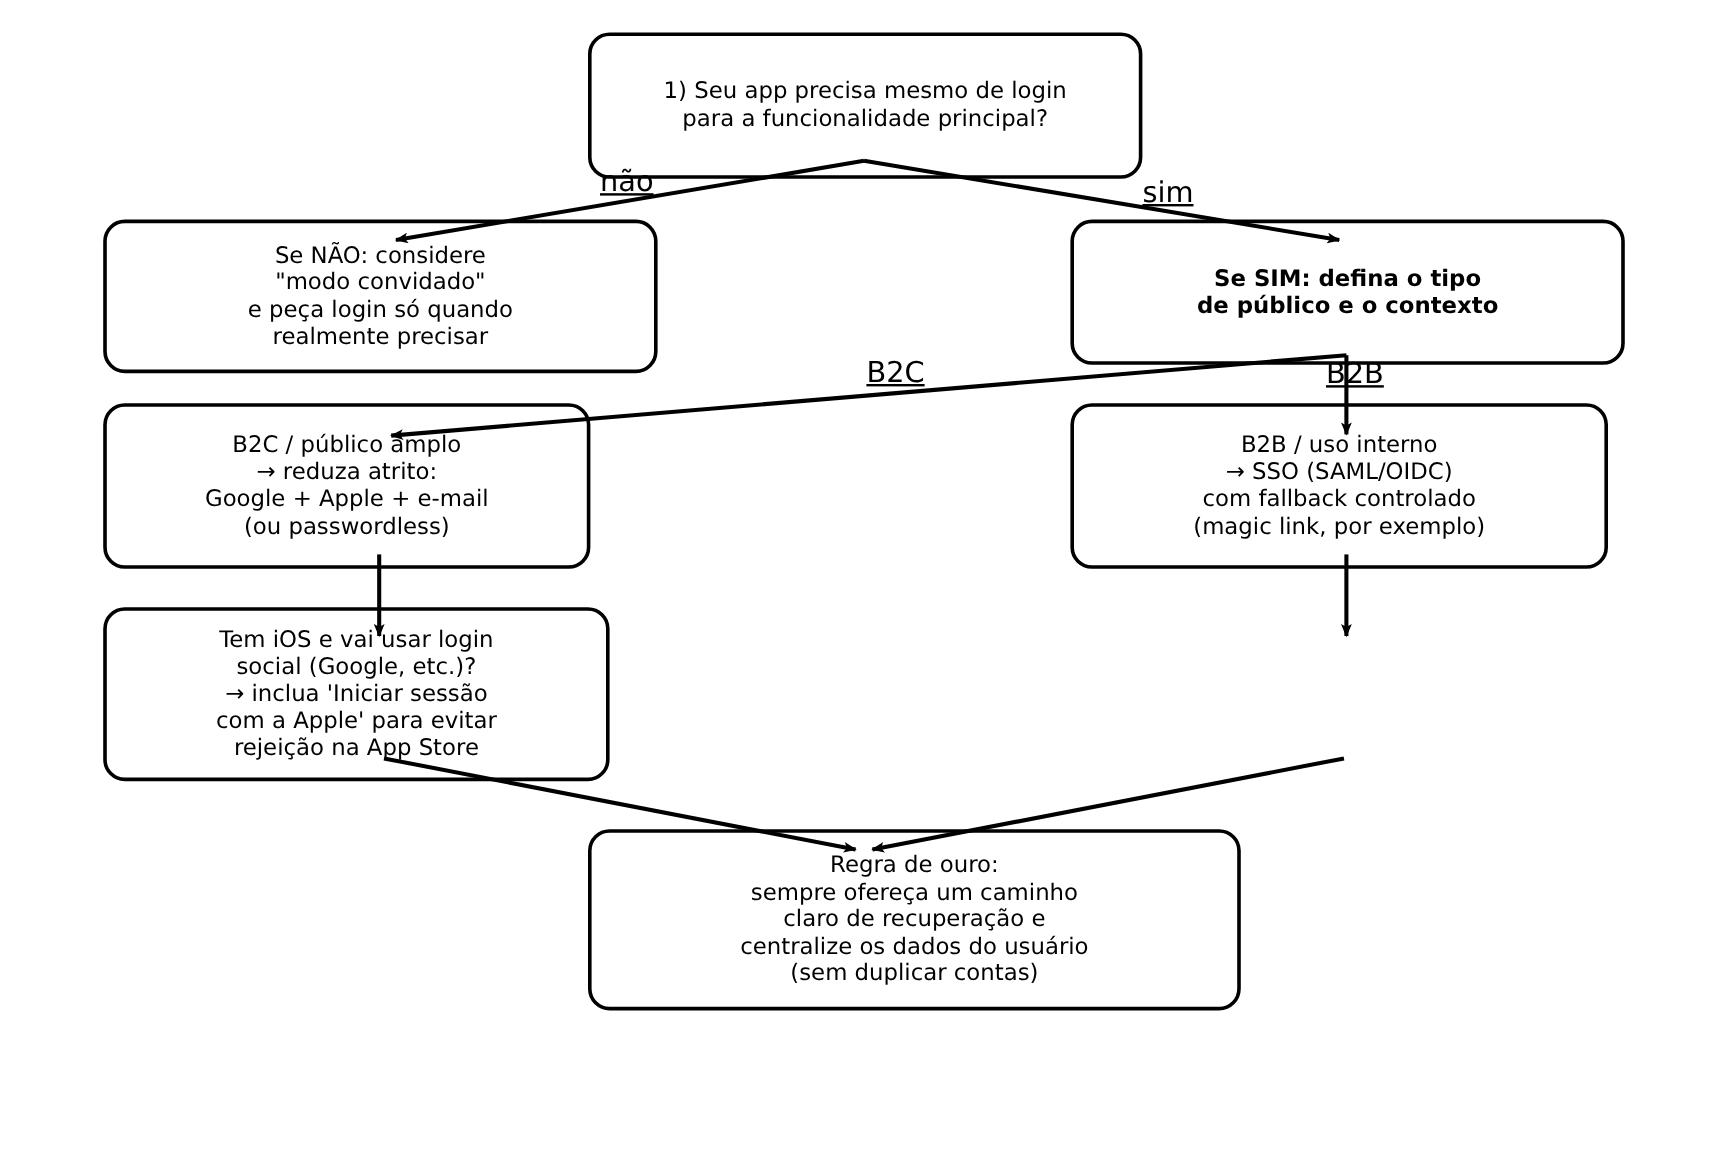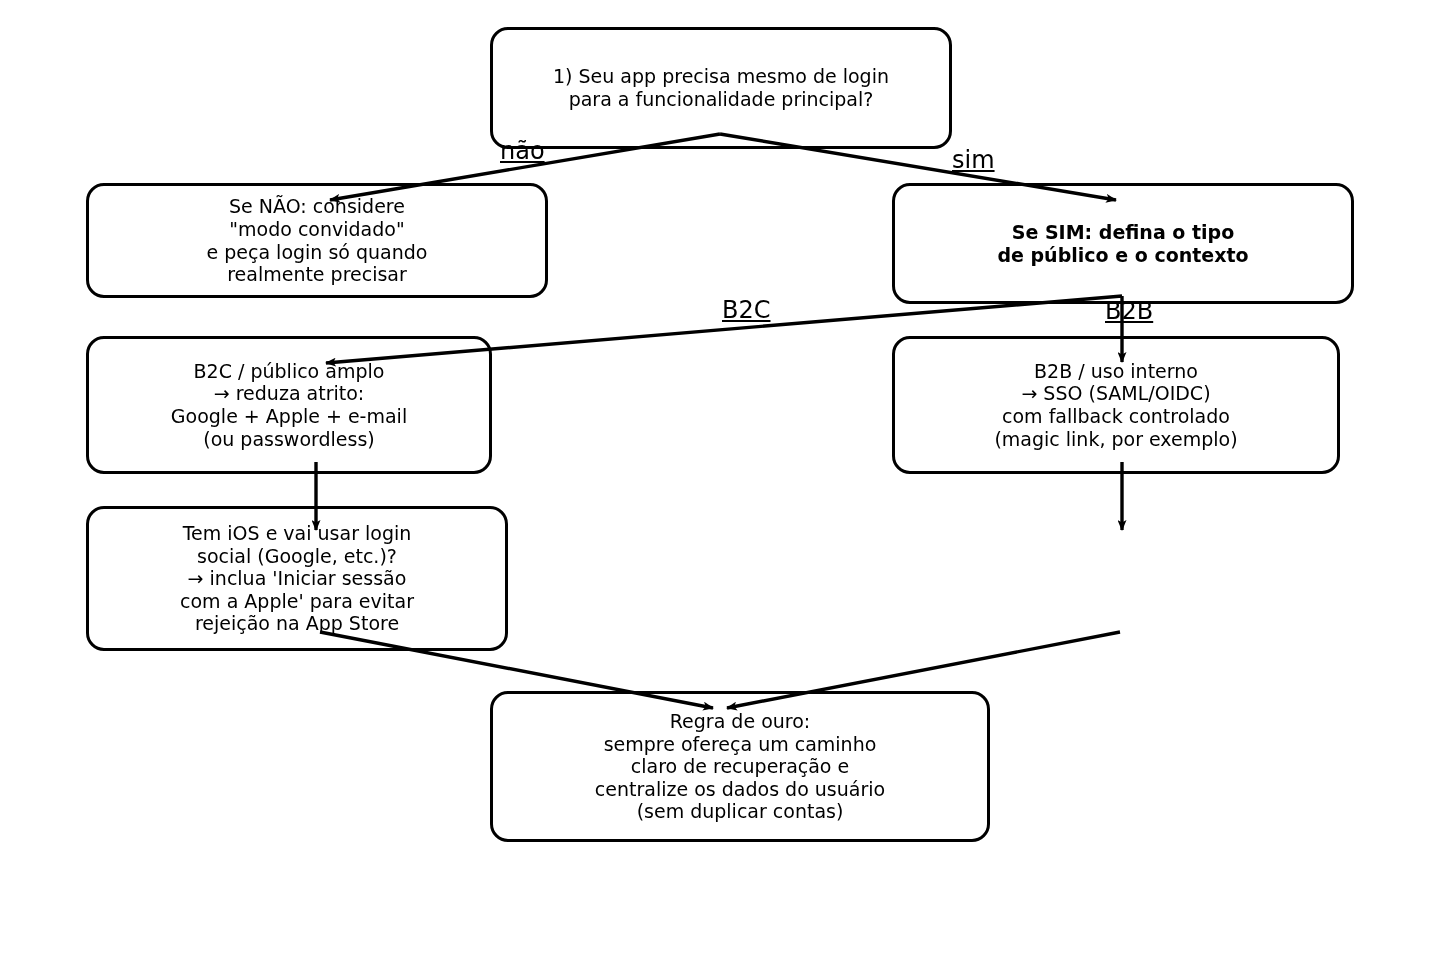--- a/index.html
+++ b/index.html
@@ -75,21 +75,21 @@
     <path d="M 1122,462 L 1122,530" fill="none" stroke="#000000" stroke-width="3.4" marker-end="url(#ah)"></path>
 
     <path d="M 320,632 L 713,708" fill="none" stroke="#000000" stroke-width="3.4" marker-end="url(#ah)"></path>
 
     <path d="M 1120,632 L 727,708" fill="none" stroke="#000000" stroke-width="3.4" marker-end="url(#ah)"></path>
   </svg>
 
   <div class="node" style="left:490px; top:27px; width:462px; height:122px;">1) Seu app precisa mesmo de login
 para a funcionalidade principal?</div>
 
-  <div class="node" style="left:86px; top:183px; width:462px; height:115px;">Se NÃO: considere
+  <div class="node" style="left:86px; top:183px; width:462px; height:128px;">Se NÃO: considere
 "modo convidado"
 e peça login só quando
 realmente precisar</div>
 
   <div class="node" style="left:892px; top:183px; width:462px; height:121px;font-weight:bold;">Se SIM: defina o tipo
 de público e o contexto</div>
 
   <div class="node" style="left:86px; top:336px; width:406px; height:138px;">B2C / público amplo
 → reduza atrito:
 Google + Apple + e-mail
@@ -100,21 +100,21 @@
 com fallback controlado
 (magic link, por exemplo)</div>
 
   <div class="node" style="left:86px; top:506px; width:422px; height:145px;">Tem iOS e vai usar login
 social (Google, etc.)?
 → inclua 'Iniciar sessão
 com a Apple' para evitar
 rejeição na App Store</div>
 
 
-  <div class="node" style="left:490px; top:691px; width:500px; height:151px;">Regra de ouro:
+  <div class="node" style="left:490px; top:691px; width:544px; height:151px;">Regra de ouro:
 sempre ofereça um caminho
 claro de recuperação e
 centralize os dados do usuário
 (sem duplicar contas)</div>
 
   <div class="edge-label" style="left:500px; top:139px;">não</div>
 
   <div class="edge-label" style="left:904px; top:148px;margin-left:48px;">sim</div>
 
   <div class="edge-label" style="left:698px; top:298px;margin-left:24px;">B2C</div>

